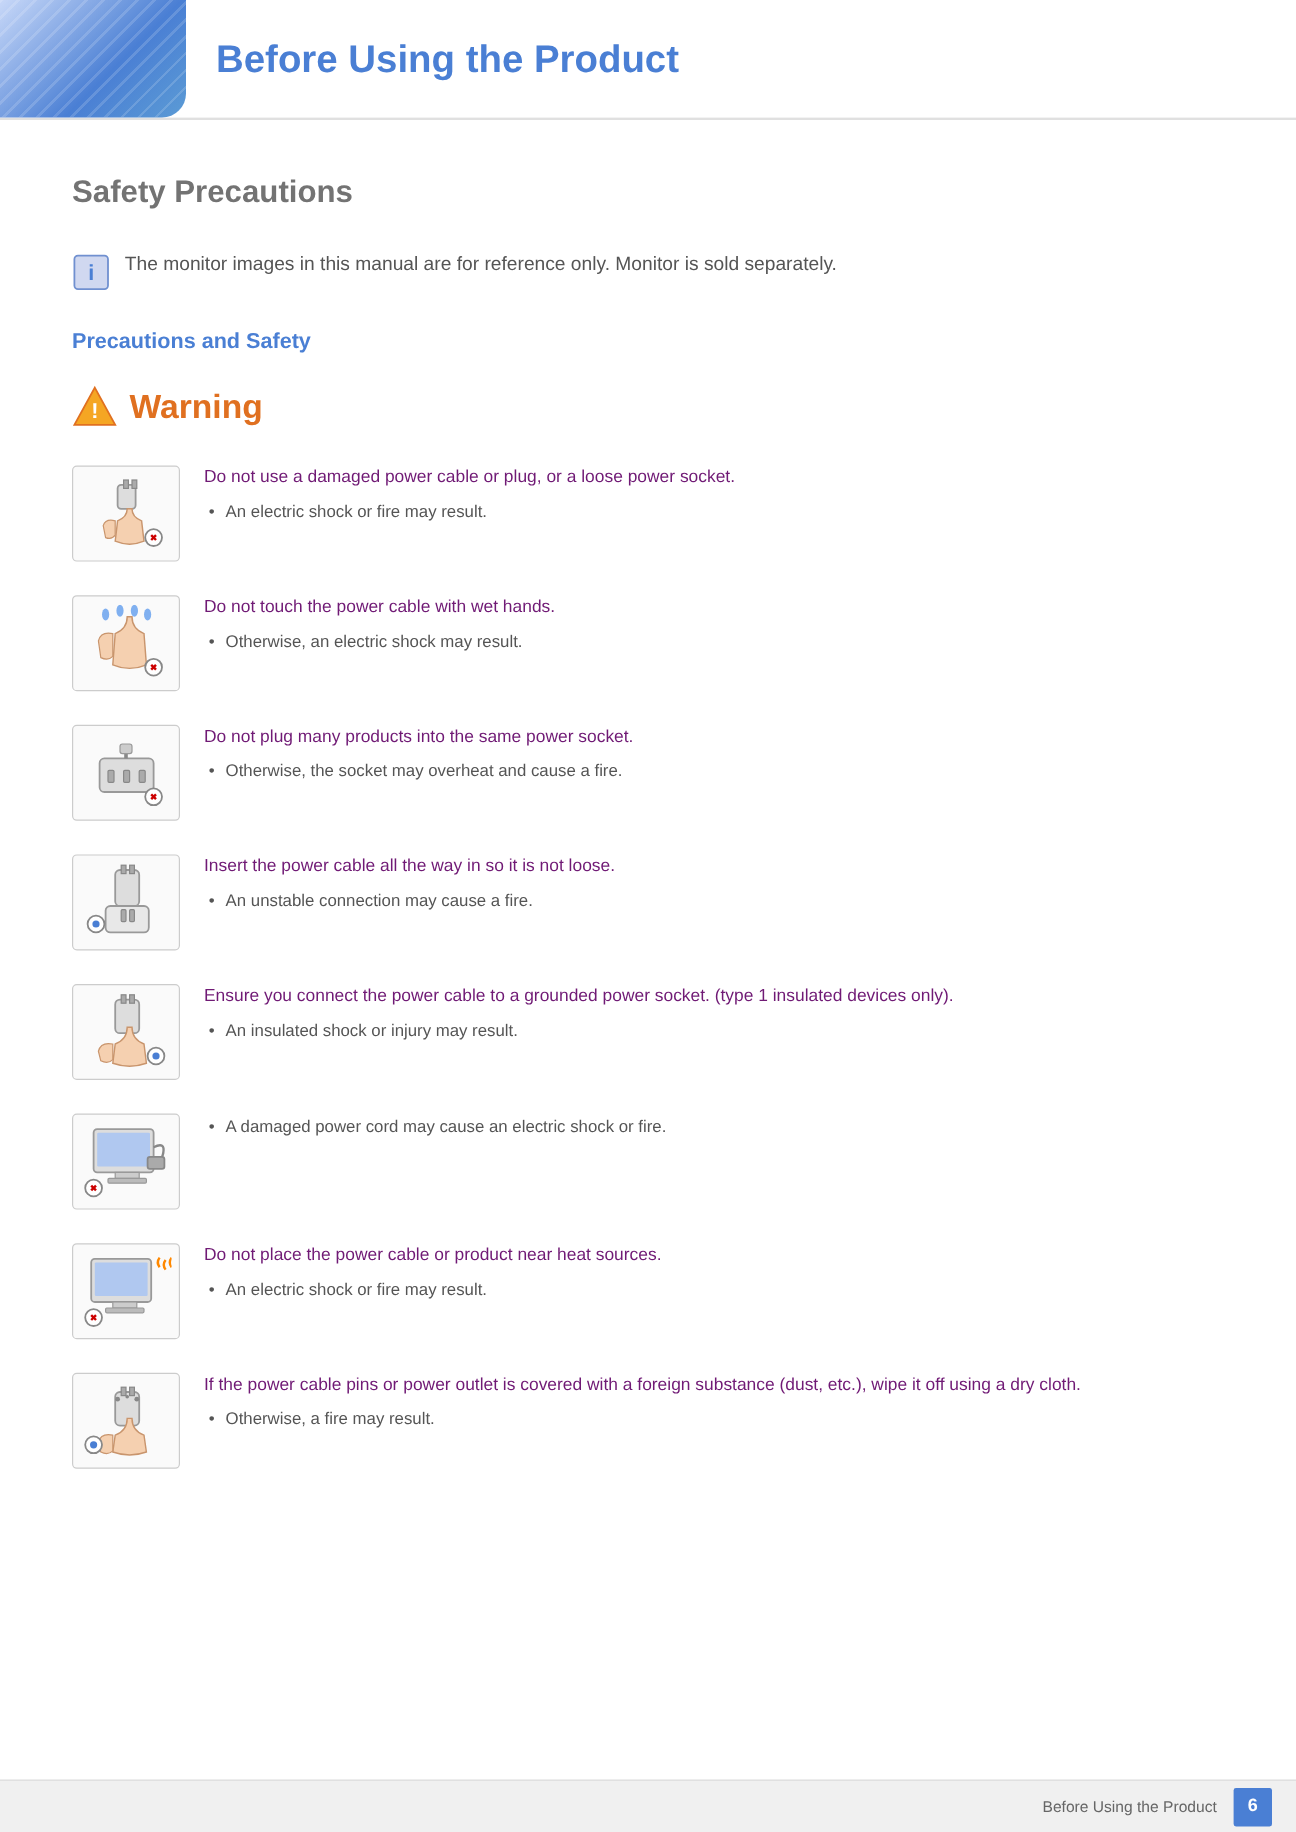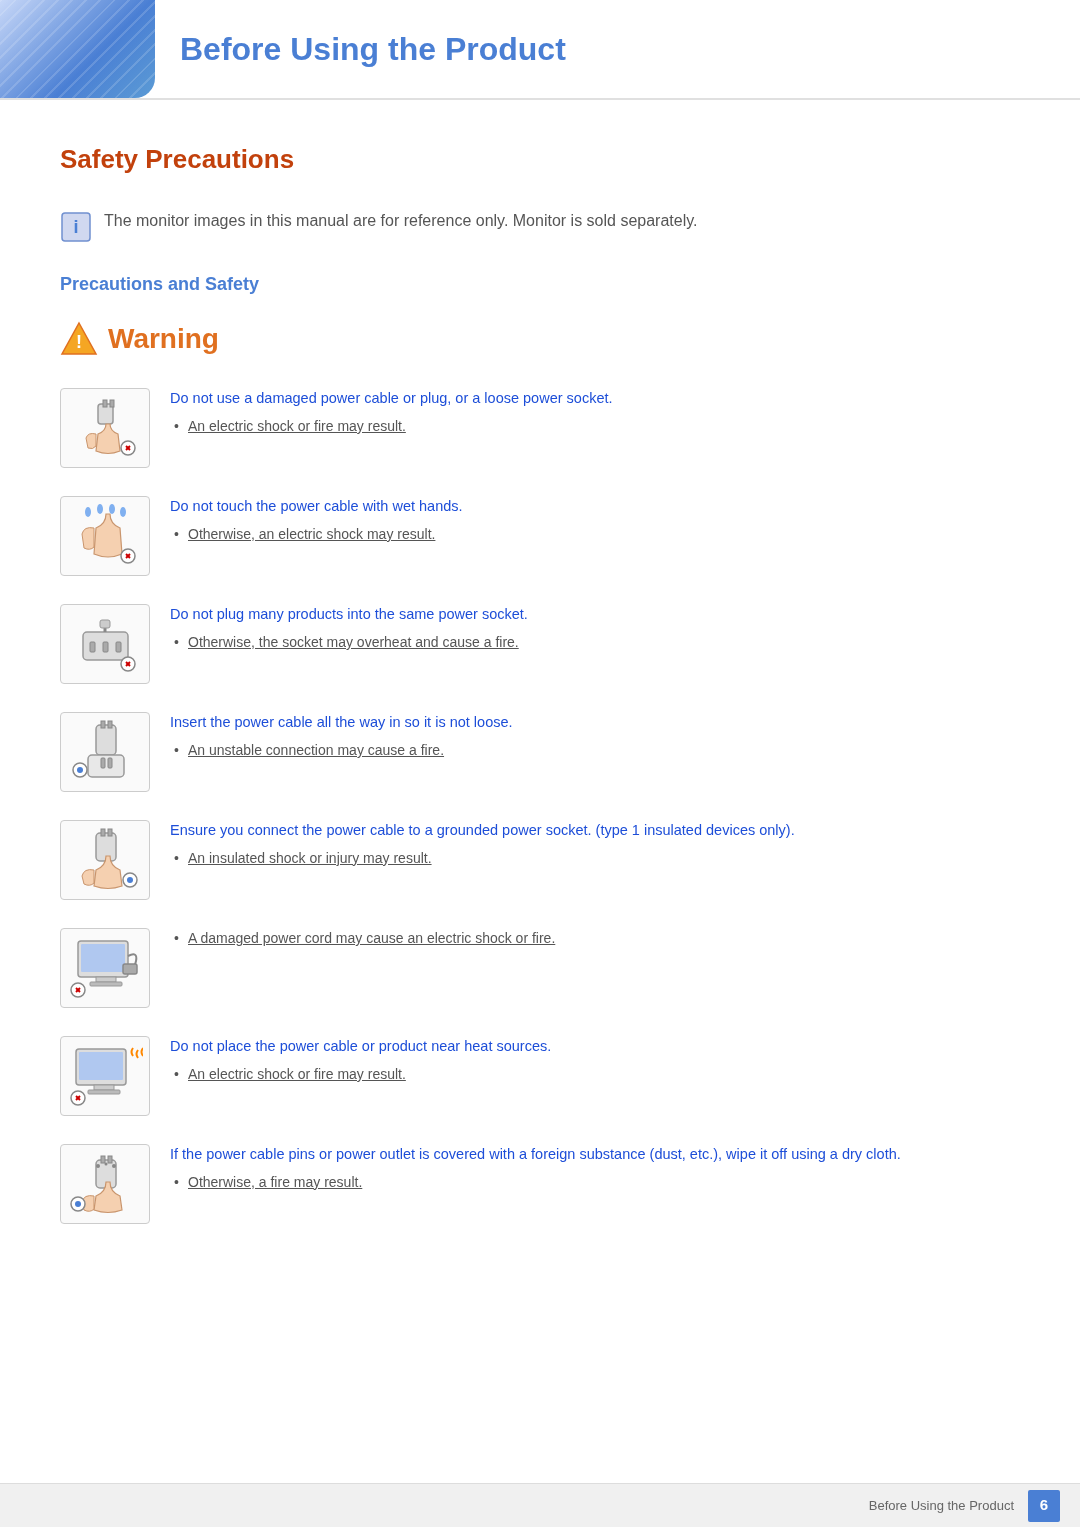--- a/index.html
+++ b/index.html
@@ -64,21 +64,21 @@
 
     
     .content {
       padding: 40px 60px 80px 60px;
     }
 
     
     .section-title {
       font-size: 26px;
       font-weight: bold;
-      color: #c2410c;
+      color: #737373;
       margin-bottom: 24px;
       padding-bottom: 6px;
     }
 
     
     .note-box {
       display: flex;
       align-items: flex-start;
       margin-bottom: 28px;
       gap: 12px;
@@ -142,33 +142,32 @@
     }
     .item-icon svg {
       width: 75px;
       height: 65px;
     }
     .item-content {
       flex: 1;
     }
     .item-main-text {
       font-size: 14.5px;
-      color: #1d4ed8;
+      color: #701a75;
       margin-bottom: 6px;
     }
     .item-sub-list {
       list-style: none;
       padding: 0;
     }
     .item-sub-list li {
       font-size: 14px;
       color: #555;
       padding-left: 18px;
       position: relative;
-      text-decoration: underline;
     }
     .item-sub-list li::before {
       content: '•';
       position: absolute;
       left: 4px;
       color: #555;
     }
 
     
     .footer {

